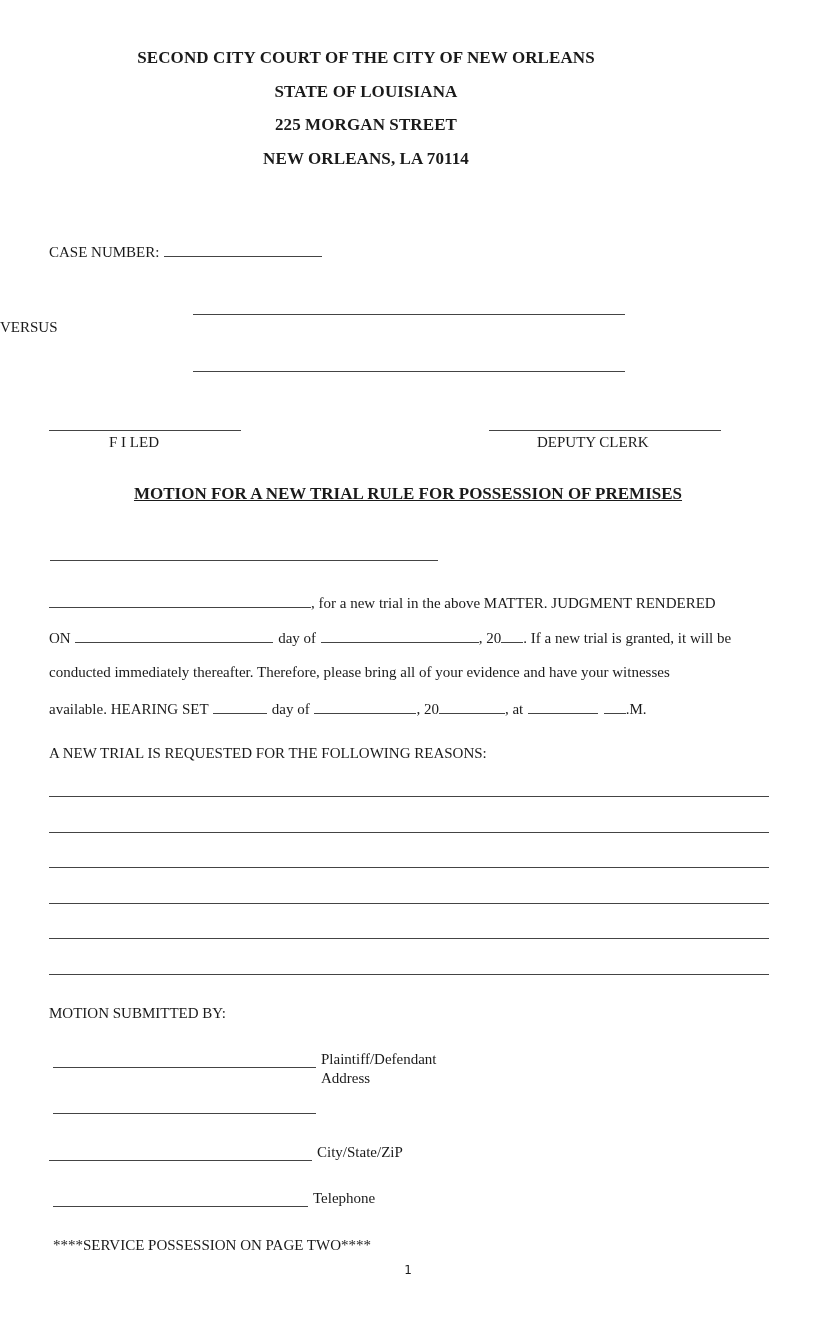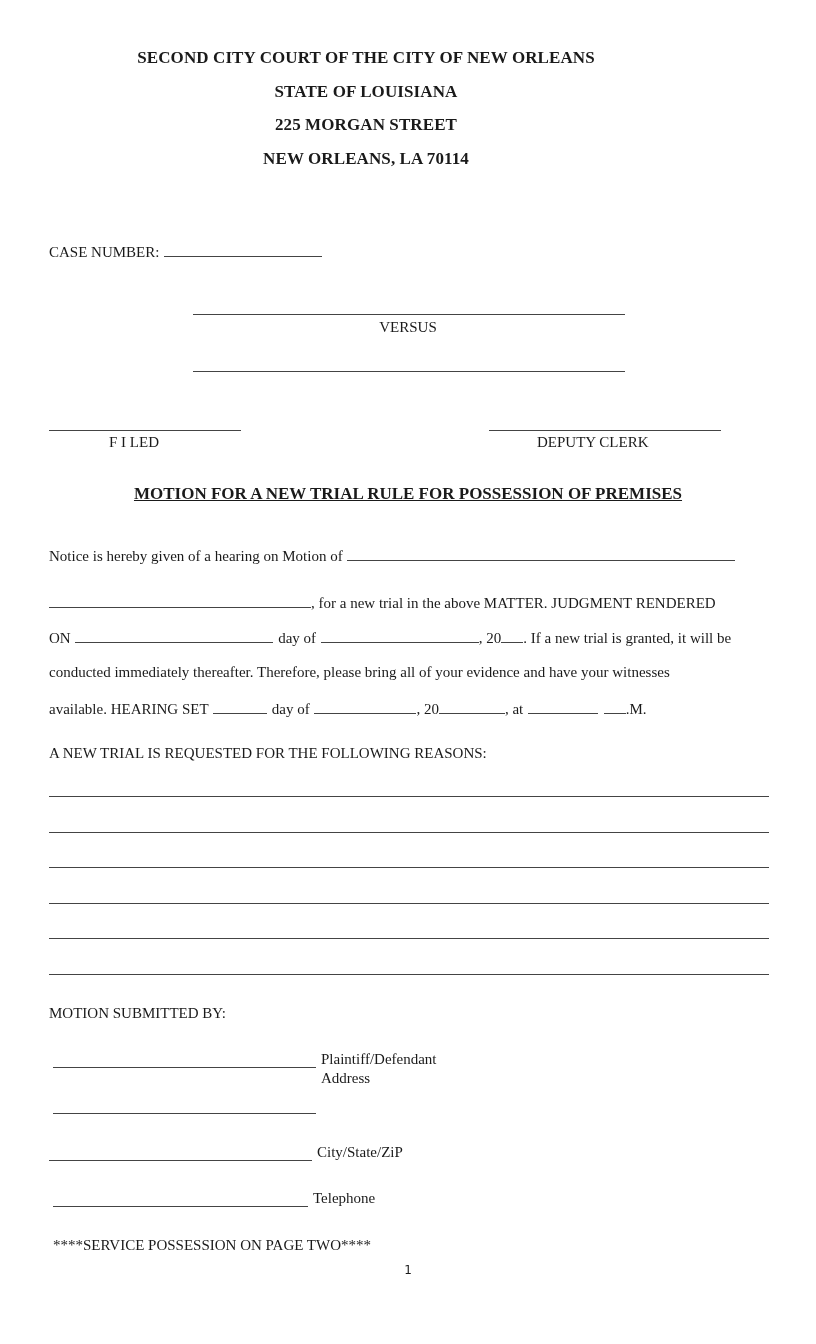--- a/index.html
+++ b/index.html
@@ -34,32 +34,31 @@
 <div class="hdr" style="top:82px;">STATE OF LOUISIANA</div>
 <div class="hdr" style="top:115px;text-align:center;">225 MORGAN STREET</div>
 <div class="hdr" style="top:149px;">NEW ORLEANS, LA 70114</div>
 
 <div class="txt" style="left:49px; top:242px;">
   <span>CASE NUMBER:</span>
   <span class="blank" style="width:158px;"></span>
 </div>
 
 <div class="line" style="left:193px; top:314px; width:432px;"></div>
-<div class="txt" style="left:0; width:816px; text-align:center; top:319px;">VERSUS</div>
+<div class="txt" style="left:0; width:816px; text-align:left; top:319px;">VERSUS</div>
 <div class="line" style="left:193px; top:371px; width:432px;"></div>
 
 <div class="line" style="left:49px; top:430px; width:192px;"></div>
 <div class="txt" style="left:109px; top:434px;">F I LED</div>
 <div class="line" style="left:489px; top:430px; width:232px;"></div>
 <div class="txt" style="left:537px; top:434px;">DEPUTY CLERK</div>
 
 <div class="title" style="top:484px;">MOTION FOR A NEW TRIAL RULE FOR POSSESSION OF PREMISES</div>
 
 <div class="txt" style="left:49px; top:546px;">
-  <span>Notice is hereby given of a hearing on Motion of</span>
   <span class="blank" style="width:388px;"></span>
 </div>
 
 <div class="txt" style="left:49px; top:593px;">
   <span class="blank" style="width:262px; margin:0;"></span><span>, for a new trial in the above MATTER. JUDGMENT RENDERED</span>
 </div>
 
 <div class="txt" style="left:49px; top:628px;">
   <span>ON</span>
   <span class="blank" style="width:198px;"></span>

